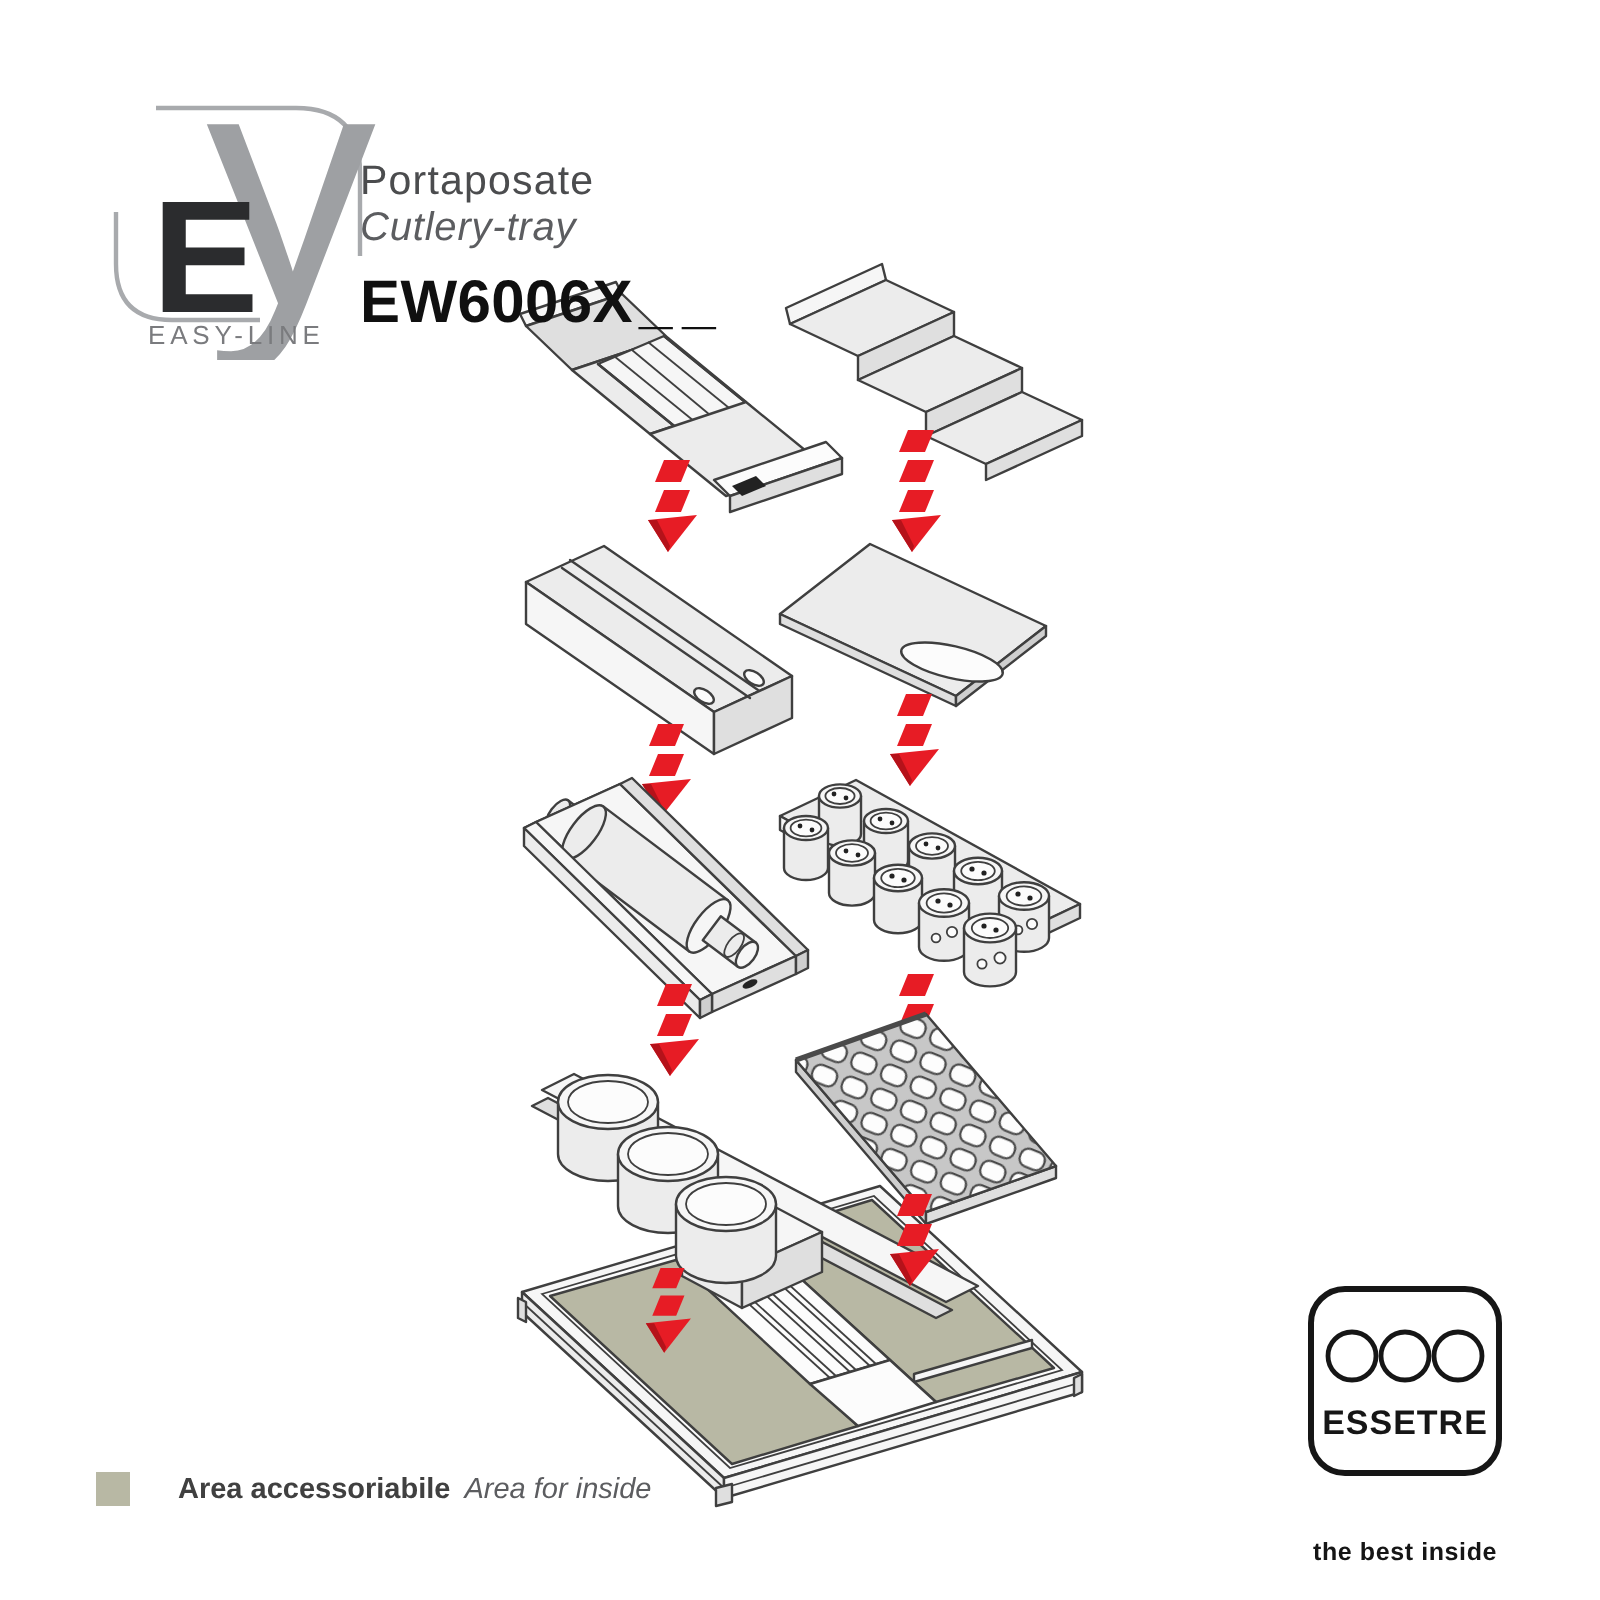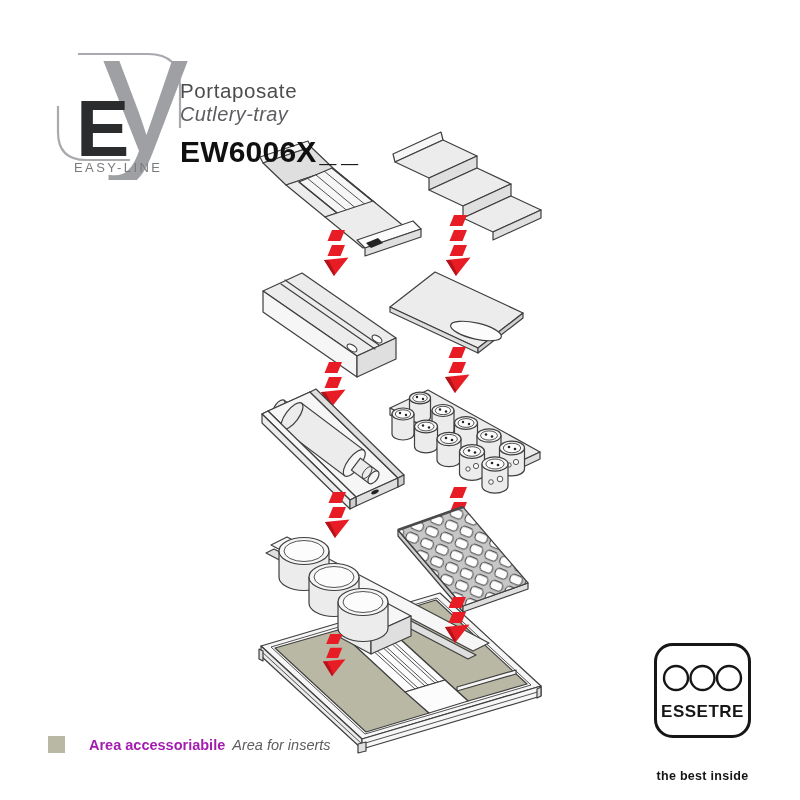--- a/index.html
+++ b/index.html
@@ -19,21 +19,21 @@
   .brand{left:50px;top:40px;width:140px;height:140px;}
   
   .header{left:180px;top:79px;}
   .title-it{font-size:20.5px;letter-spacing:.6px;color:var(--text-dark);}
   .title-en{font-size:20px;font-style:italic;letter-spacing:.4px;color:var(--text-gray);margin-top:0;}
   .model{margin-top:9px;font-size:30px;font-weight:bold;color:#101010;letter-spacing:.2px;}
   .model .suffix{letter-spacing:5px;margin-left:3px;}
   
   .legend{left:48px;top:736px;display:flex;align-items:center;}
   .legend .swatch{width:17px;height:17px;background:var(--insert-beige);}
-  .legend .lab-it{margin-left:24px;font-size:14.5px;font-weight:bold;color:#a21caf;}
+  .legend .lab-it{margin-left:24px;font-size:14.5px;font-weight:bold;color:#404040;}
   .legend .lab-en{margin-left:7px;font-size:14.5px;font-style:italic;color:var(--text-gray);}
   
   .essetre{left:654px;top:643px;width:97px;text-align:center;}
   .essetre-tag{left:646px;top:769px;width:113px;text-align:center;
                font-size:12.5px;font-weight:bold;color:#151515;letter-spacing:.3px;}
 </style>
 </head>
 <body>
 
 <div class="page">
@@ -292,21 +292,21 @@
 
   <div class="abs header">
     <div class="title-it">Portaposate</div>
     <div class="title-en">Cutlery-tray</div>
     <div class="model"><span>EW6006X</span><span class="suffix">__</span></div>
   </div>
 
   <div class="abs legend">
     <div class="swatch"></div>
     <span class="lab-it">Area accessoriabile</span>
-    <span class="lab-en">Area for inserts</span>
+    <span class="lab-en">Area for inside</span>
   </div>
 
   <svg class="abs essetre" width="97" height="95" viewBox="0 0 97 95">
     <rect x="1.5" y="1.5" width="94" height="92" rx="17" fill="none" stroke="var(--logo-ink)" stroke-width="3"></rect>
     <circle cx="22" cy="35" r="12" fill="none" stroke="var(--logo-ink)" stroke-width="2.4"></circle>
     <circle cx="48.5" cy="35" r="12" fill="none" stroke="var(--logo-ink)" stroke-width="2.4"></circle>
     <circle cx="75" cy="35" r="12" fill="none" stroke="var(--logo-ink)" stroke-width="2.4"></circle>
     <text x="48.5" y="74" text-anchor="middle" font-size="17" font-weight="bold" letter-spacing="0.5" fill="var(--logo-ink)">ESSETRE</text>
   </svg>
   <div class="abs essetre-tag">the best inside</div>

